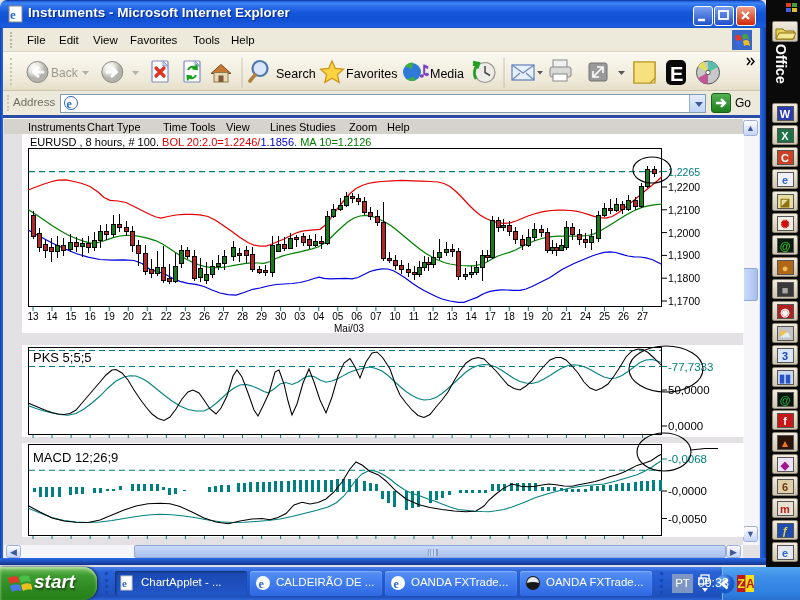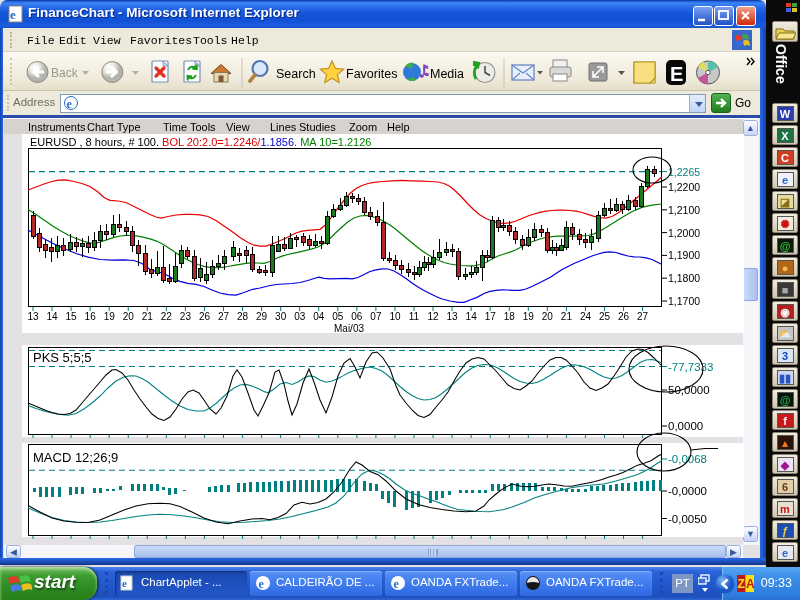--- a/index.html
+++ b/index.html
@@ -11,21 +11,21 @@
 #titlebar .ttext{position:absolute;left:28px;top:5px;color:#fff;font-size:13.5px;font-weight:bold;
  text-shadow:1px 1px 1px #00238c;white-space:nowrap;}
 .winbtn{position:absolute;top:6px;width:20px;height:20px;border-radius:3px;border:1px solid #fff;
  color:#fff;font-size:12px;text-align:center;line-height:18px;}
 #btnmin{left:693px;background:linear-gradient(180deg,#7aa0f0,#2050c8);}
 #btnmax{left:714px;background:linear-gradient(180deg,#7aa0f0,#2050c8);}
 #btnclose{left:736px;background:linear-gradient(180deg,#f0a088,#d02808);}
 
 #menubar{position:absolute;left:3px;top:28px;width:760px;height:24px;background:#EDEADC;
  border-bottom:1px solid #d8d4c0;}
-#menubar span{position:absolute;top:6px;font-size:11.5px;color:#000;font-family:Liberation Mono, monospace;}
+#menubar span{position:absolute;top:6px;font-size:11.5px;color:#000;}
 #toolbar{position:absolute;left:3px;top:52px;width:760px;height:39px;
  background:linear-gradient(180deg,#fbf9f1,#efeada 70%,#e5dfc9);border-bottom:1px solid #c8c4ae;}
 #addrbar{position:absolute;left:3px;top:91px;width:760px;height:24px;background:#EDEADC;padding-left:24px;}
 #addrbar .lab{position:absolute;left:10px;top:5px;font-size:11.5px;color:#6e6e5e;}
 #addrinput{position:absolute;left:57px;top:2.5px;width:646px;height:19px;background:#fff;
  border:1px solid #7f9db9;}
 #addrinput .url{position:absolute;left:21px;top:2px;font-size:11.5px;color:#000;white-space:nowrap;}
 #addrdrop{position:absolute;right:0;top:0;width:16px;height:17px;
  background:linear-gradient(180deg,#e6eefc,#c0d4f4);border-left:1px solid #9ab0d0;}
 #gobtn{position:absolute;left:708px;top:2px;width:20px;height:20px;border-radius:3px;
@@ -50,21 +50,21 @@
 #brdl{position:absolute;left:0;top:28px;width:3px;height:537px;background:linear-gradient(90deg,#1040a8,#2a6ae8);}
 #brdr{position:absolute;left:760px;top:28px;width:6px;height:537px;background:linear-gradient(90deg,#2a6ae8,#1040a8);}
 #brdb{position:absolute;left:0;top:558px;width:766px;height:7px;background:linear-gradient(180deg,#2a6ae8,#12348c);}
 
 #sidebar{position:absolute;left:766px;top:0;width:34px;height:567px;background:#0a0a0a;}
 #sidebar .vtext{position:absolute;left:7px;top:44px;height:60px;color:#fff;font-weight:bold;
  font-size:14px;writing-mode:vertical-rl;letter-spacing:0px;}
 .sideicon{position:absolute;left:6px;width:26px;height:20px;background:linear-gradient(180deg,#f2ecdf,#cfc6b0);
  border:1px solid #8a8272;border-radius:2px;font-size:12px;text-align:center;line-height:19px;font-weight:bold;}
 
-#taskbar{position:absolute;left:0;top:567px;width:800px;height:33px;
+#taskbar{position:absolute;left:0;top:567px;width:737px;height:33px;
  background:linear-gradient(180deg,#4a85f0 0%,#2a62d8 14%,#2258cc 55%,#1e4fba 90%,#2e66d8 100%);}
 #startbtn{position:absolute;left:0;top:0px;width:97px;height:33px;border-radius:0 14px 14px 0;
  background:linear-gradient(180deg,#79c163 0%,#3f9c31 25%,#2f8b24 60%,#268018 100%);
  box-shadow:inset 0 2px 3px #b0e0a0, 1px 0 3px #123;}
 #startbtn .stext{position:absolute;left:34px;top:4px;color:#fff;font-size:19px;font-weight:bold;
  font-style:italic;text-shadow:1px 2px 2px #1a4a10;}
 .task{position:absolute;top:4px;height:25px;border-radius:3px;color:#fff;font-size:11.5px;}
 .task .ticon{position:absolute;left:5px;top:4px;width:16px;height:16px;}
 .task .tlab{position:absolute;left:26px;top:5px;white-space:nowrap;overflow:hidden;}
 #task1{left:115px;width:132px;background:linear-gradient(180deg,#1a48b0,#2256c8);box-shadow:inset 1px 1px 2px #103068;}
@@ -80,21 +80,21 @@
 </style></head>
 <body>
 <div id="screen">
 
   <div id="win">
     <div id="titlebar">
       <svg width="18" height="18" style="position:absolute;left:7px;top:5px;">
         <rect x="2" y="1" width="13" height="16" fill="#fff" stroke="#888"></rect>
         <text x="3" y="14" font-size="13" font-weight="bold" fill="#2868c8" font-family="Liberation Serif">e</text>
       </svg>
-      <div class="ttext">FinanceChart - Microsoft Internet Explorer</div>
+      <div class="ttext">Instruments - Microsoft Internet Explorer</div>
       <div class="winbtn" id="btnmin"><svg width="18" height="18">
             <line x1="4" y1="13" x2="11" y2="13" stroke="#fff" stroke-width="2.5"></line>
           </svg></div>
       <div class="winbtn" id="btnmax"><svg width="18" height="18">
             <rect x="4" y="4" width="9" height="8" fill="none" stroke="#fff" stroke-width="1.8"></rect>
           </svg></div>
       <div class="winbtn" id="btnclose"><svg width="18" height="18">
             <path d="M5 5 l7 7 M12 5 l-7 7" stroke="#fff" stroke-width="2.2"></path>
           </svg></div>
     </div>

